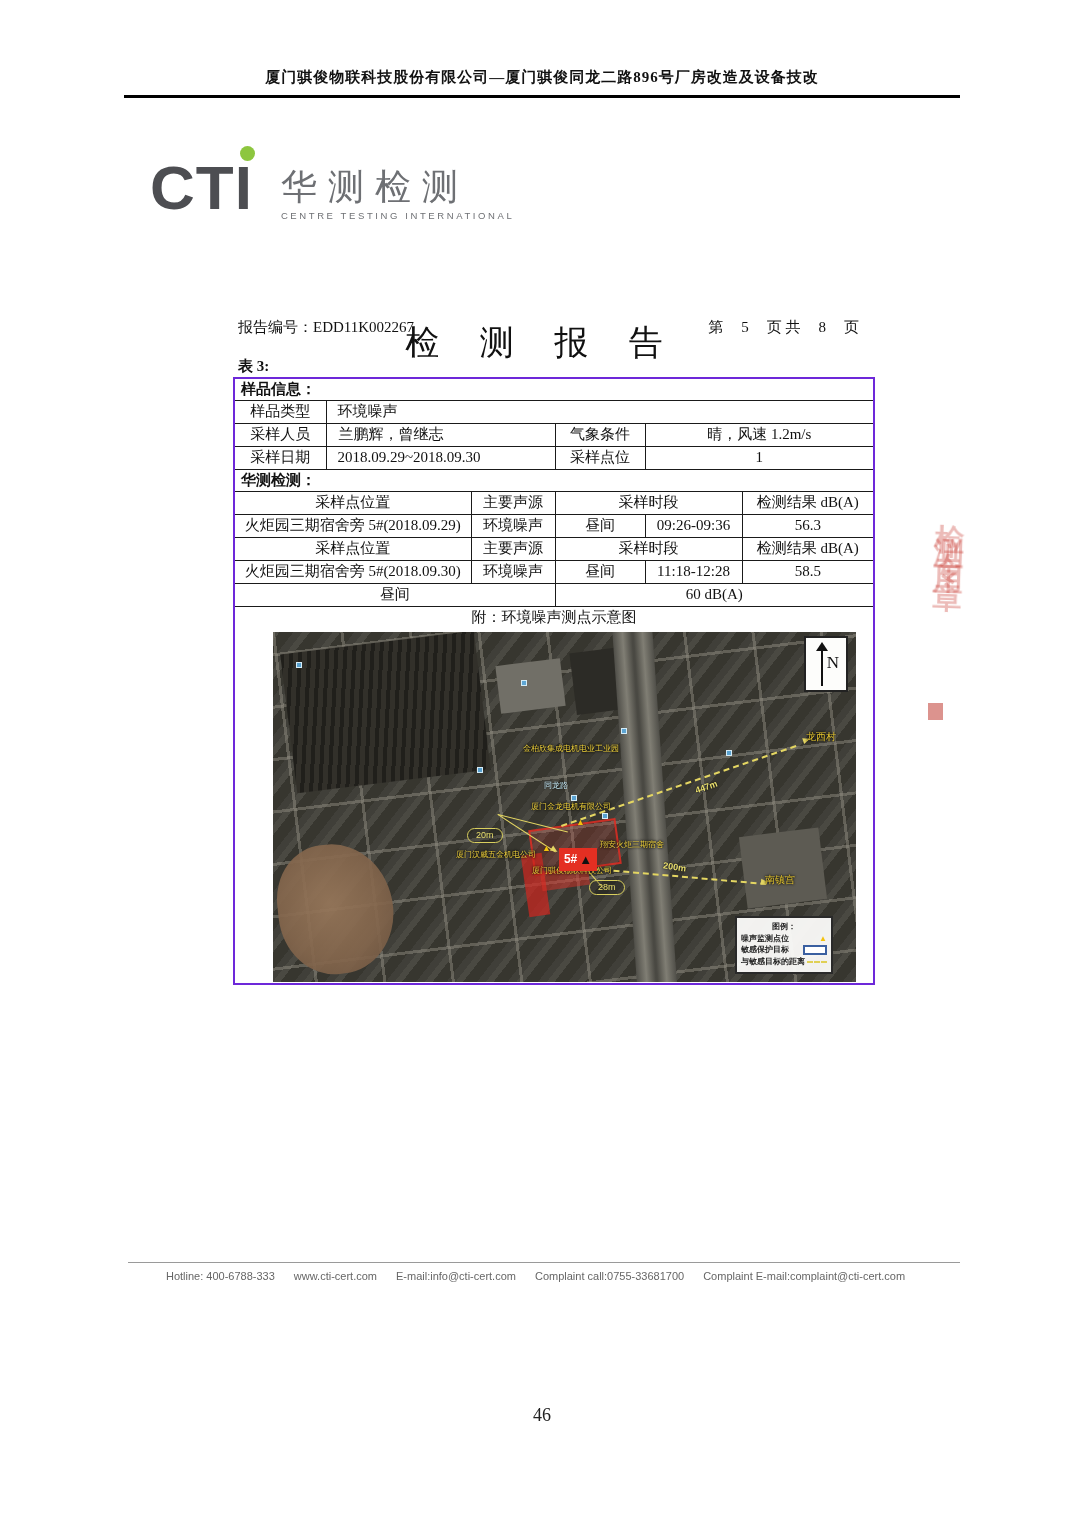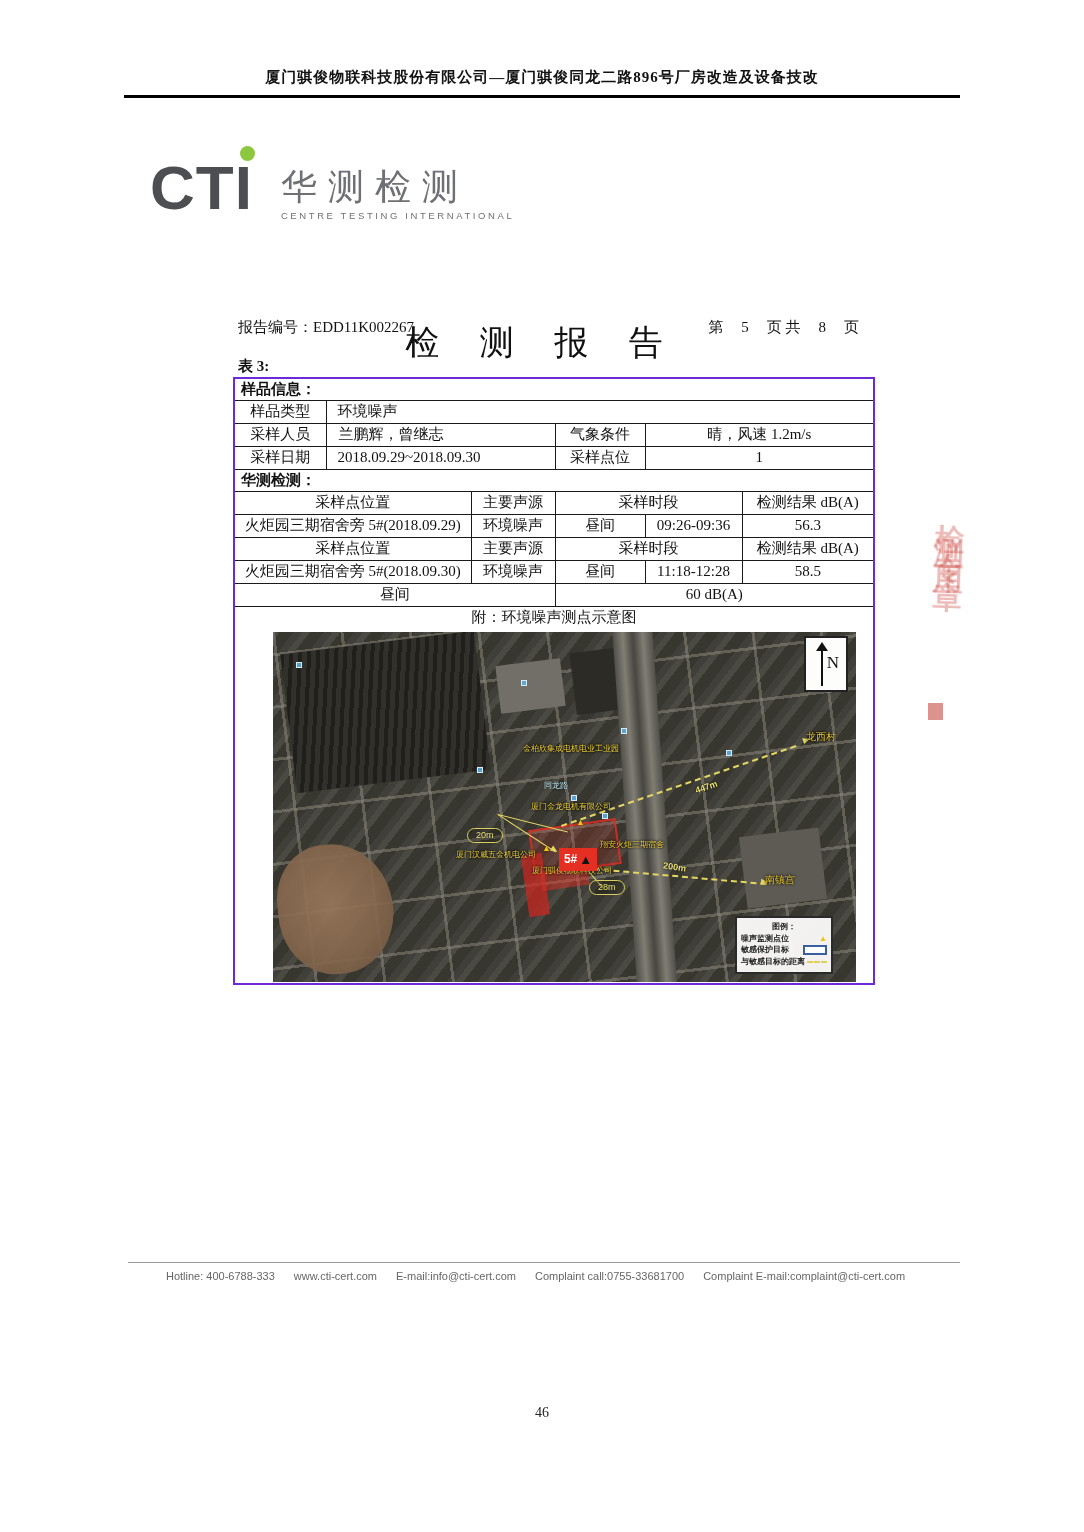--- a/index.html
+++ b/index.html
@@ -102,21 +102,21 @@
   .stamp { position:absolute; left:926px; top:500px; height:215px; writing-mode:vertical-rl;
     font-size:30px; letter-spacing:14px; color:rgba(195,45,35,.32); filter:blur(.7px);
     transform:rotate(2deg); font-weight:bold; z-index:2; }
   .stamp-blob { position:absolute; left:928px; top:703px; width:15px; height:17px;
     background:rgba(185,40,30,.5); filter:blur(.5px); }
 
   
   .ft-line { position:absolute; top:1262px; left:128px; width:832px; border-top:1px solid #9a9a9a; }
   .ft-text { position:absolute; top:1270px; left:130px; width:830px; display:flex; gap:19px;
     font-family:"Liberation Sans", sans-serif; font-size:11px; color:#666; white-space:nowrap;margin-left:36px; }
-  .pagenum { position:absolute; top:1405px; left:0; width:100%; text-align:center; font-size:14px; color:#222; }
+  .pagenum { position:absolute; top:1405px; left:0; width:100%; text-align:center; font-size:18px; color:#222; }
 </style>
 </head>
 <body>
 
 <div class="page">
 
   <div class="hdr-text">厦门骐俊物联科技股份有限公司—厦门骐俊同龙二路896号厂房改造及设备技改</div>
   <div class="hdr-rule"></div>
 
   <div class="logo">

